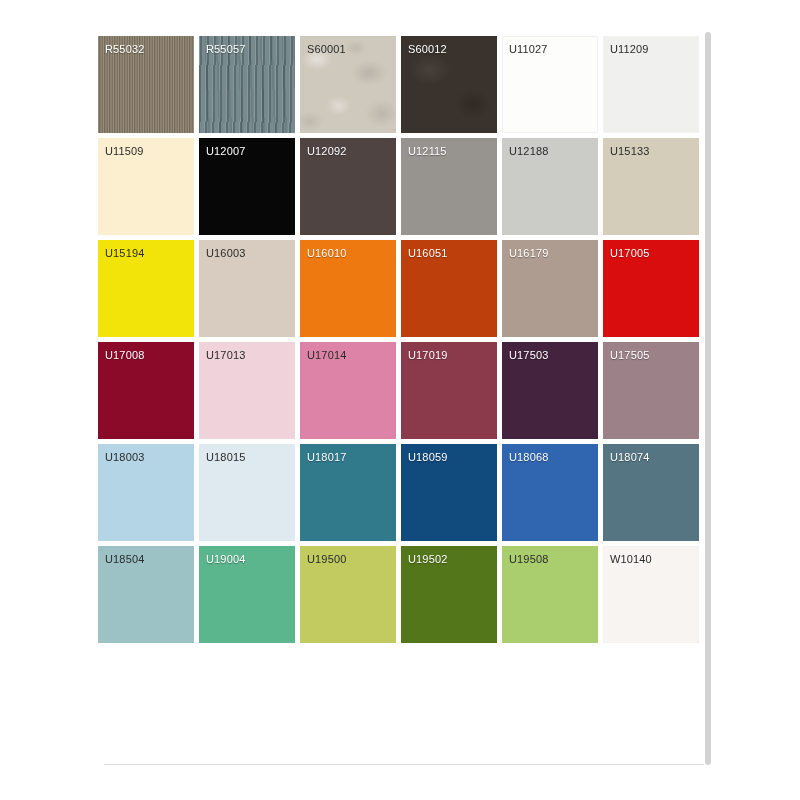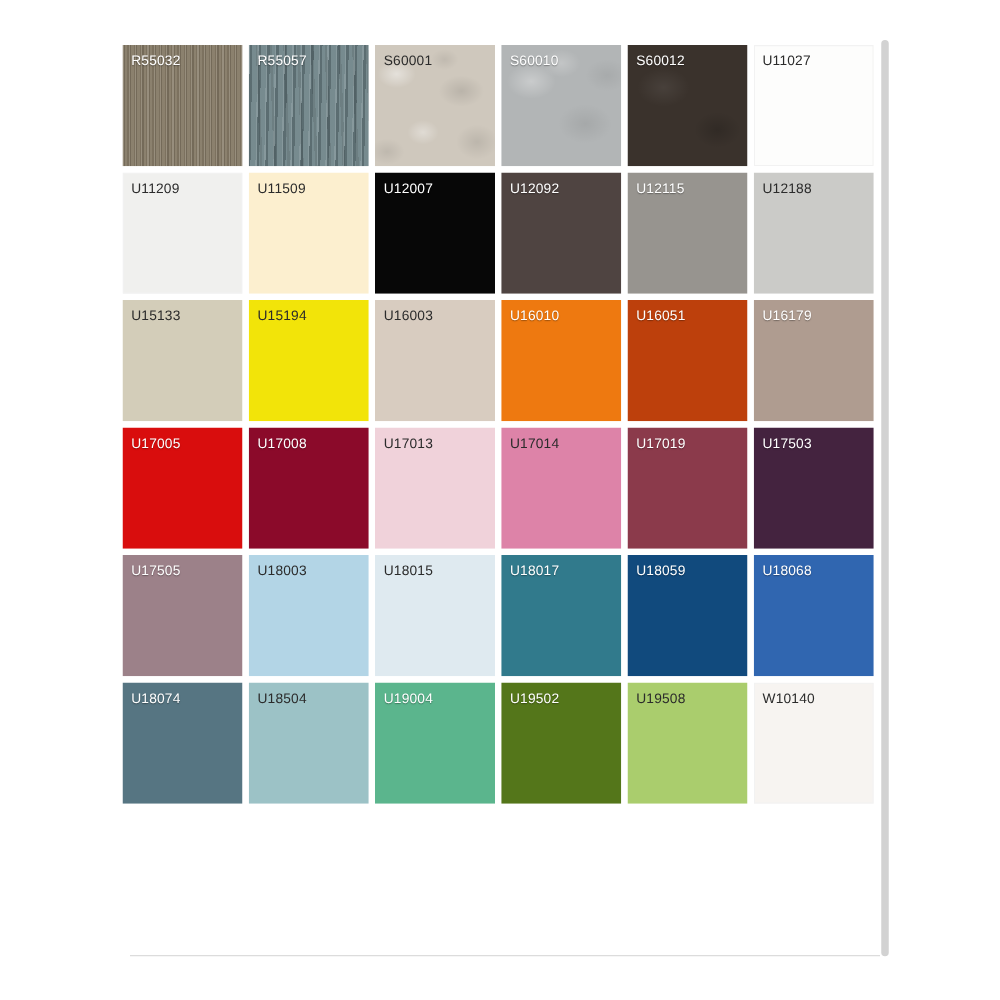--- a/index.html
+++ b/index.html
@@ -132,25 +132,20 @@
         <div class="sw-fill" style="background: rgb(109, 130, 135);"></div>
         <div class="sw-tex tex-wood-board"></div>
         <span class="sw-label">R55057</span>
       </div>
       <div class="swatch lbl-dark">
         <div class="sw-fill" style="background: rgb(207, 200, 189);"></div>
         <div class="sw-tex tex-stone"></div>
         <span class="sw-label">S60001</span>
       </div>
       <div class="swatch lbl-light">
-        <div class="sw-fill" style="background: rgb(178, 181, 182);"></div>
-        <div class="sw-tex tex-stone-soft"></div>
-        <span class="sw-label">S60010</span>
-      </div>
-      <div class="swatch lbl-light">
         <div class="sw-fill" style="background: rgb(58, 50, 44);"></div>
         <div class="sw-tex tex-leather"></div>
         <span class="sw-label">S60012</span>
       </div>
       <div class="swatch lbl-dark edge-hairline">
         <div class="sw-fill" style="background: rgb(253, 253, 252);"></div>
         <div class="sw-tex tex-none"></div>
         <span class="sw-label">U11027</span>
       </div>
       <div class="swatch lbl-dark edge-hairline">
@@ -281,20 +276,25 @@
       <div class="swatch lbl-dark">
         <div class="sw-fill" style="background: rgb(156, 194, 198);"></div>
         <div class="sw-tex tex-none"></div>
         <span class="sw-label">U18504</span>
       </div>
       <div class="swatch lbl-light">
         <div class="sw-fill" style="background: rgb(91, 181, 141);"></div>
         <div class="sw-tex tex-none"></div>
         <span class="sw-label">U19004</span>
       </div>
+      <div class="swatch lbl-dark">
+        <div class="sw-fill" style="background: rgb(194, 203, 95);"></div>
+        <div class="sw-tex tex-none"></div>
+        <span class="sw-label">U19500</span>
+      </div>
       <div class="swatch lbl-light">
         <div class="sw-fill" style="background: rgb(84, 118, 26);"></div>
         <div class="sw-tex tex-none"></div>
         <span class="sw-label">U19502</span>
       </div>
       <div class="swatch lbl-dark">
         <div class="sw-fill" style="background: rgb(170, 205, 109);"></div>
         <div class="sw-tex tex-none"></div>
         <span class="sw-label">U19508</span>
       </div>

